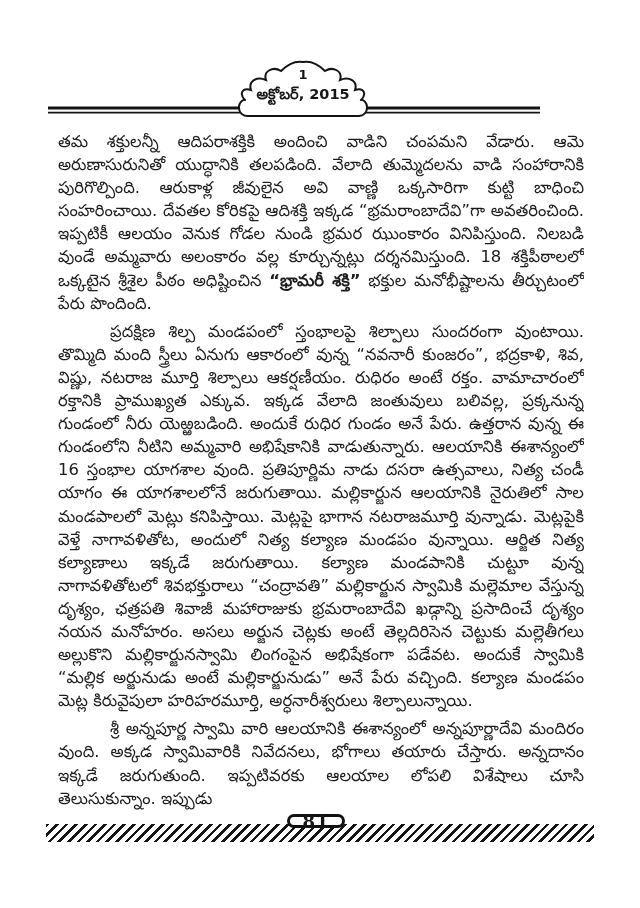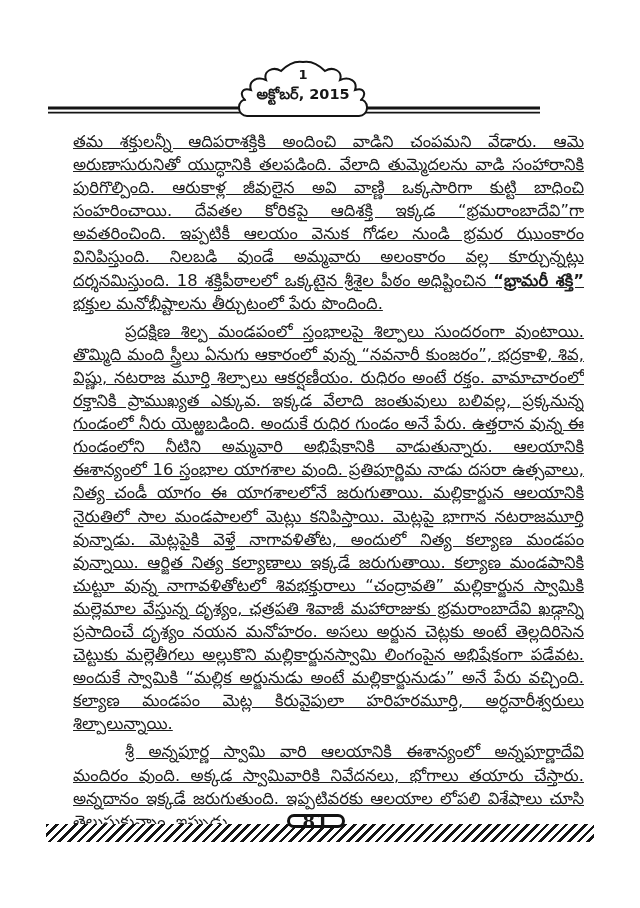--- a/index.html
+++ b/index.html
@@ -18,21 +18,21 @@
   .svg-day{font-family:"DejaVu Sans",sans-serif;font-size:13px;font-weight:bold;fill:#161616;}
   .svg-date{font-family:"DejaVu Sans",sans-serif;font-size:14.5px;font-weight:bold;fill:#161616;}
   
   .body-text{
     position:absolute;left:57px;top:130px;width:527px;height:700px;
     font-size:16.4px;line-height:23.1px;
     color:#1c1c1c;
     text-align:justify;
     overflow:hidden;
   }
-  .body-text p{margin:0 0 5px 16px;text-decoration:underline;}
+  .body-text p{margin:0 0 5px 1px;}
   .body-text p.indent{text-indent:52px;}
   .body-text .bold{font-weight:bold;}
   
   .hatch-bar{
     position:absolute;left:46px;top:824px;width:548px;height:18px;
     background:repeating-linear-gradient(135deg,#141414 0 2.6px,#ffffff 2.6px 6.8px);
   }
   .page-badge{
     position:absolute;left:287px;top:814px;width:58px;height:14px;
     box-sizing:border-box;

